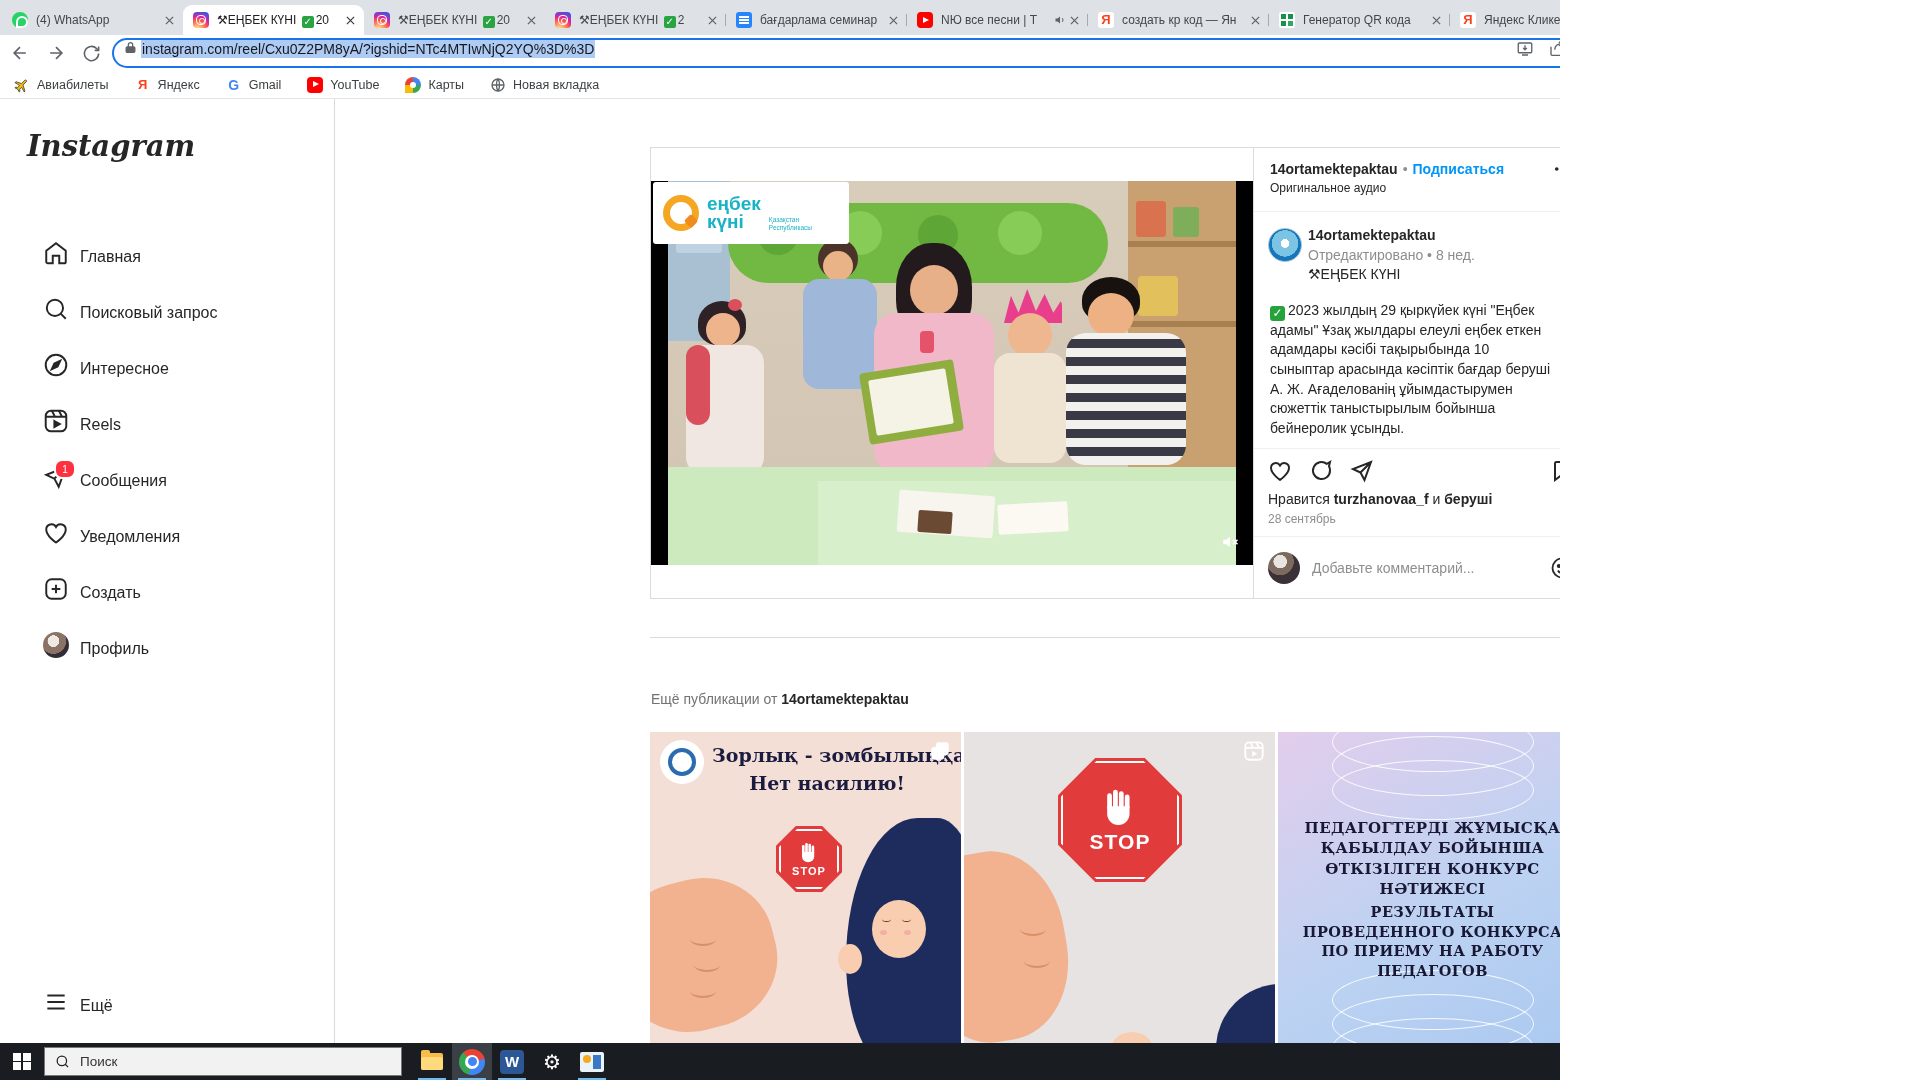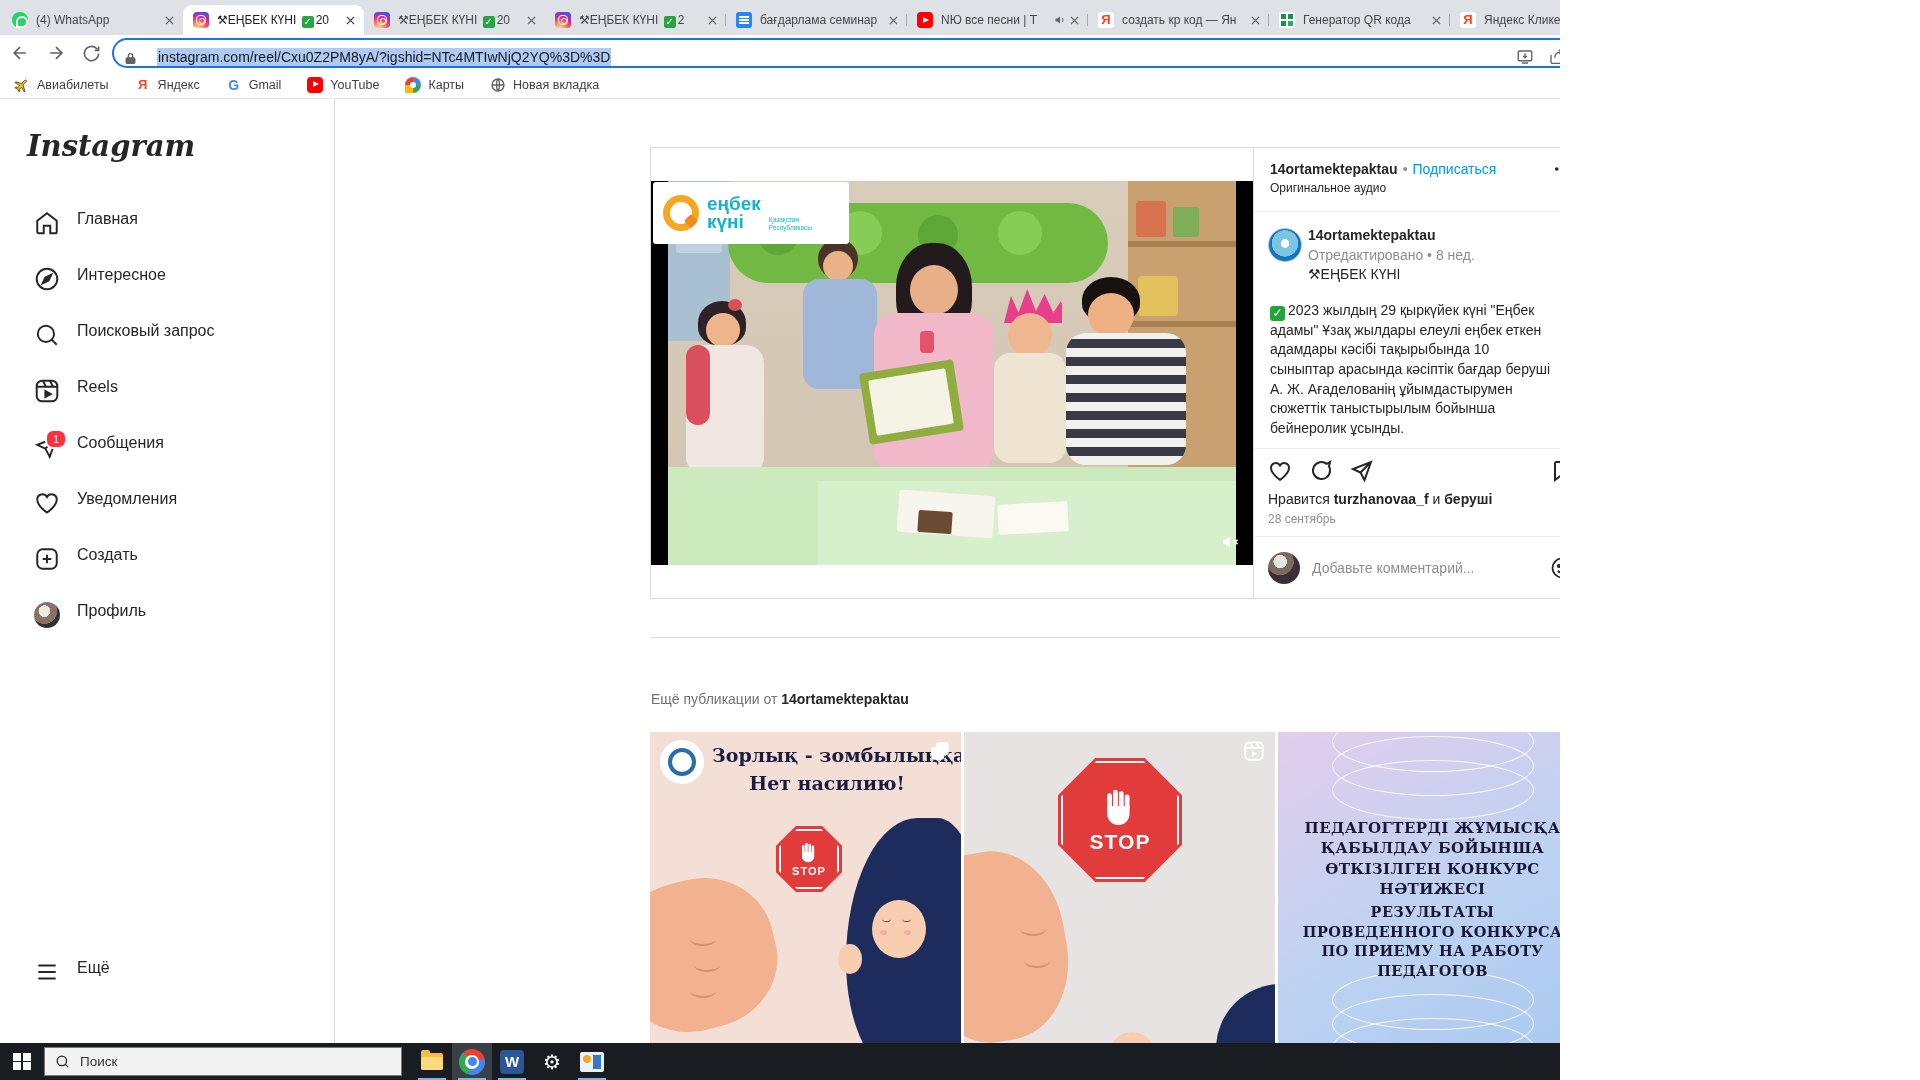--- a/index.html
+++ b/index.html
@@ -32,21 +32,21 @@
   .fav.qr{background:#fff;border-radius:2px}
   .fav.qr::after{content:"";position:absolute;left:2px;top:2px;width:5px;height:5px;background:#17924a;box-shadow:7px 0 0 #17924a,0 7px 0 #17924a,7px 7px 0 #2ea864}
   .closex{width:16px;height:16px;flex:none;display:flex;align-items:center;justify-content:center;border-radius:50%}
   .newtab{position:absolute;left:1640px;top:8px;width:26px;height:26px;display:flex;align-items:center;justify-content:center;border-radius:50%}
   .wc{position:absolute;top:0;height:34px;width:45px;display:flex;align-items:center;justify-content:center}
 
   
   #toolbar{position:absolute;left:0;top:35px;width:1920px;height:36px;background:#fff}
   #navbtns{position:absolute;left:10px;top:35px;height:36px;display:flex;align-items:center;gap:16px}
   .pill{position:absolute;left:112px;top:38px;width:1498px;height:30px;background:#fff;border:2px solid #1a73e8;
-    border-radius:16px;display:flex;align-items:flex-end;box-sizing:border-box;padding:0 10px;gap:20px}
+    border-radius:16px;display:flex;align-items:flex-start;box-sizing:border-box;padding:0 10px;gap:4px}
   .urlsel{font-size:14px;color:#17171c;background:#aecbf4;padding:1px 1px;white-space:nowrap}
   .pillright{margin-left:auto;display:flex;align-items:center;gap:14px}
   #extbtns{position:absolute;left:1636px;top:35px;height:36px;display:flex;align-items:center;gap:13px}
   .abp{position:relative;width:19px;height:19px;background:#d6252e;border-radius:4px;color:#fff;font-size:7px;font-weight:bold;
     display:flex;align-items:center;justify-content:center;clip-path:polygon(30% 0,70% 0,100% 30%,100% 70%,70% 100%,30% 100%,0 70%,0 30%)}
   .abpbadge{position:absolute;right:-4px;bottom:-4px;background:#60656a;color:#fff;font-size:9px;width:12px;height:12px;
     border-radius:2px;display:flex;align-items:center;justify-content:center;font-weight:bold}
   .avatarbtn{width:22px;height:22px;border-radius:50%;background:#5f6368;position:relative;overflow:hidden}
   .avatarbtn::before{content:"";position:absolute;left:7px;top:4px;width:8px;height:8px;border-radius:50%;background:#e8eaed}
   .avatarbtn::after{content:"";position:absolute;left:3px;top:13px;width:16px;height:10px;border-radius:50% 50% 0 0;background:#e8eaed}
@@ -67,21 +67,21 @@
   #page{position:absolute;left:0;top:99px;width:1904px;height:944px;background:#fff;overflow:hidden}
   #pagescroll{position:absolute;left:1904px;top:99px;width:16px;height:944px;background:#f1f1f1}
   .scthumb{position:absolute;left:2px;width:12px;background:#c1c1c1;border-radius:6px}
   .arr{width:0;height:0;position:absolute;left:4px}
   .arr.up{border-left:4px solid transparent;border-right:4px solid transparent;border-bottom:6px solid #636363;top:5px}
   .arr.dn{border-left:4px solid transparent;border-right:4px solid transparent;border-top:6px solid #636363;bottom:5px}
 
   
   #sidebar{position:absolute;left:0;top:0;width:334px;height:944px;border-right:1px solid #dbdbdb;background:#fff}
   #iglogo{position:absolute;left:27px;top:30px;font-family:"DejaVu Serif",serif;font-style:italic;font-weight:600;font-size:29px;color:#262626}
-  .sbi{display:flex;align-items:flex-start;gap:17px;height:56px;padding-left:34px;font-size:16px;color:#262626;cursor:pointer}
+  .sbi{display:flex;align-items:flex-end;gap:11px;height:56px;padding-left:43px;font-size:16px;color:#262626;cursor:pointer}
   .sbicon{width:26px;height:26px;flex:none;position:relative}
   .badge{position:absolute;right:-7px;top:-5px;background:#ff3040;color:#fff;font-size:10px;min-width:16px;height:16px;
     border-radius:8px;display:flex;align-items:center;justify-content:center;border:2px solid #fff;box-sizing:content-box;padding:0 1px}
   #sbmore{position:absolute;left:0;bottom:28px;width:100%}
 
   
   #post{position:absolute;left:650px;top:48px;width:937px;height:452px;border:1px solid #dbdbdb;box-sizing:border-box;background:#fff}
   #videocol{position:absolute;left:0;top:0;width:602px;height:450px;background:#fff}
   #vframe{position:absolute;left:0;top:33px;width:602px;height:384px;background:#000;overflow:hidden}
   #scene{position:absolute;left:17px;top:0;width:568px;height:384px;background:linear-gradient(#d8ccbb,#d2c4b1);overflow:hidden}
@@ -89,21 +89,21 @@
   .qring{width:36px;height:36px;border:7px solid #f5a623;border-radius:50%;box-sizing:border-box;position:relative;flex:none}
   .qring::after{content:"";position:absolute;right:-4px;bottom:-2px;width:10px;height:10px;background:#f08c1e;border-radius:2px;transform:rotate(45deg)}
   .vlogotxt{color:#19b3c6;font-weight:bold;font-size:19px;line-height:.95}
   .vlogosub{color:#19b3c6;font-size:6.5px;line-height:1.2;align-self:flex-end;margin-bottom:12px}
   #mutebtn{position:absolute;right:14px;bottom:14px}
 
   
   #panel{position:absolute;left:602px;top:0;width:335px;height:450px;border-left:1px solid #dbdbdb;box-sizing:border-box;background:#fff}
   .phead{position:absolute;left:0;top:0;width:100%;height:64px;border-bottom:1px solid #efefef;box-sizing:border-box;padding:13px 14px 0 16px}
   .phl1{font-size:14px;color:#262626;display:flex;align-items:center;gap:5px}
-  .follow{color:#0095f6;font-weight:400;cursor:pointer}
+  .follow{color:#0095f6;font-weight:700;cursor:pointer}
   .phl2{font-size:12px;color:#262626;margin-top:4px}
   .kebab{position:absolute;right:12px;top:18px;cursor:pointer}
   .pcap{position:absolute;left:0;top:64px;width:100%;height:236px;box-sizing:border-box;padding:14px 34px 0 16px;overflow:hidden;font-size:14px;line-height:1.4;color:#262626}
   .capav{position:absolute;left:14px;top:16px;width:32px;height:32px;border-radius:50%;
     background:radial-gradient(circle at 50% 45%,#fff 0 18%,#7cc4e4 19% 55%,#1576ba 56% 100%);border:1px solid #9fc4de}
   .captext{margin-left:38px}
   .gray{color:#8e8e8e}
   .capbody{margin-top:16px}
   .bigcheck{display:inline-block;background:#23a33a;color:#fff;width:15px;height:15px;border-radius:3px;font-size:12px;line-height:15px;text-align:center;margin-right:3px;vertical-align:-2px}
   .capscroll{position:absolute;right:0;top:64px;width:17px;height:236px;background:#f1f1f1}
@@ -435,34 +435,34 @@
           <span class="sbicon">
               <svg width="26" height="26" viewBox="0 0 24 24" fill="none" stroke="#262626" stroke-width="1.8">
                 <path d="M3 10l9-7 9 7v10a1.5 1.5 0 0 1-1.5 1.5H15v-7h-6v7H4.5A1.5 1.5 0 0 1 3 20z"></path>
               </svg>
             </span>
           <span>Главная</span>
         </div>
         <div class="sbi">
           <span class="sbicon">
               <svg width="26" height="26" viewBox="0 0 24 24" fill="none" stroke="#262626" stroke-width="1.8">
-                <circle cx="12" cy="12" r="9.5"></circle>
-                <path d="M16 8l-2.5 5.5L8 16l2.5-5.5z" fill="#262626"></path>
-              </svg>
-            </span>
-          <span>Интересное</span>
+                <circle cx="11" cy="11" r="7.5"></circle>
+                <path d="M21 21l-4.7-4.7"></path>
+              </svg>
+            </span>
+          <span>Поисковый запрос</span>
         </div>
         <div class="sbi">
           <span class="sbicon">
               <svg width="26" height="26" viewBox="0 0 24 24" fill="none" stroke="#262626" stroke-width="1.8">
-                <circle cx="11" cy="11" r="7.5"></circle>
-                <path d="M21 21l-4.7-4.7"></path>
-              </svg>
-            </span>
-          <span>Поисковый запрос</span>
+                <circle cx="12" cy="12" r="9.5"></circle>
+                <path d="M16 8l-2.5 5.5L8 16l2.5-5.5z" fill="#262626"></path>
+              </svg>
+            </span>
+          <span>Интересное</span>
         </div>
         <div class="sbi">
           <span class="sbicon">
               <svg width="26" height="26" viewBox="0 0 24 24" fill="none" stroke="#262626" stroke-width="1.8">
                 <rect x="2.5" y="2.5" width="19" height="19" rx="5"></rect>
                 <path d="M2.5 8h19M8.2 2.5L11 8M14.7 2.5L17.5 8"></path>
                 <path d="M10.5 12l5 2.8-5 2.8z" fill="#262626"></path>
               </svg>
             </span>
           <span>Reels</span>

